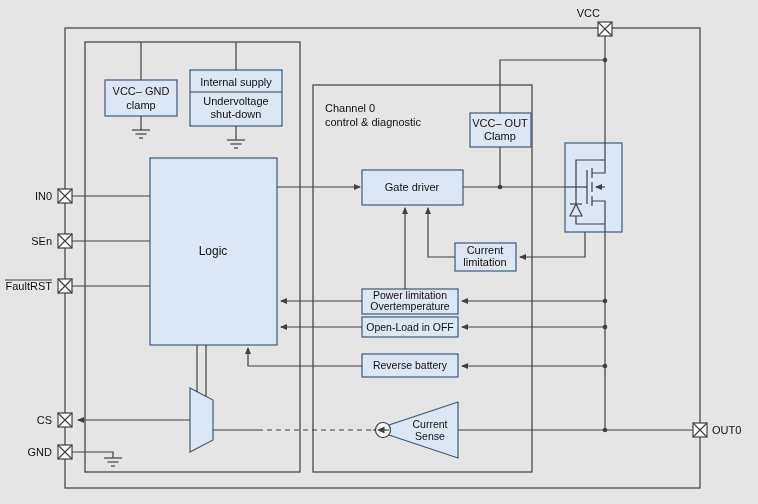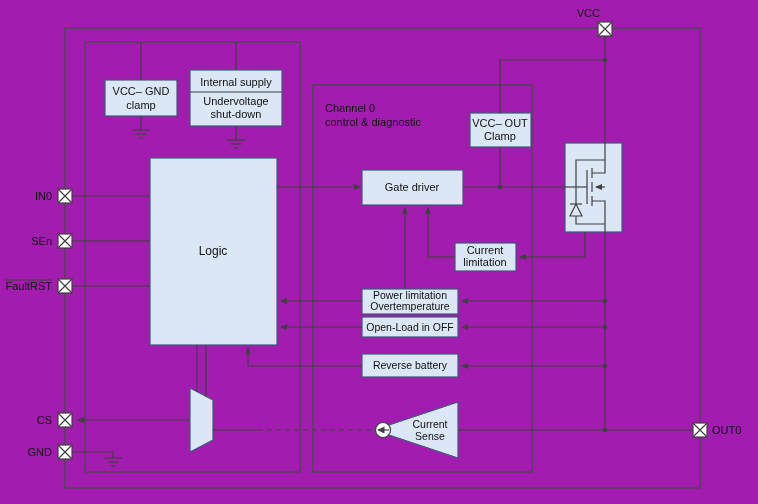--- a/index.html
+++ b/index.html
@@ -1,16 +1,16 @@
 <!DOCTYPE html>
 <html><head>
 <meta charset="utf-8">
 <style>
   html,body{margin:0;padding:0;background:#ffffff;}
-  .stage{position:relative;width:758px;height:504px;background:#a21caf;overflow:hidden;
+  .stage{position:relative;width:758px;height:504px;background:#e5e5e5;overflow:hidden;
          font-family:"Liberation Sans",sans-serif;}
   svg{position:absolute;left:0;top:0;}
   .frame{fill:none;stroke:#4a4a4a;stroke-width:1.3;}
   .blk{fill:#dbe7f4;stroke:#3b5a7a;stroke-width:1.2;}
   .wire{fill:none;stroke:#404040;stroke-width:1.2;}
   .dash{fill:none;stroke:#404040;stroke-width:1.2;stroke-dasharray:5,4;}
   .dot{fill:#404040;stroke:none;}
   .pinbox{fill:#ffffff;stroke:#404040;stroke-width:1.2;}
   .txt{font:11px "Liberation Sans",sans-serif;fill:#111111;}
   .txts{font:10.5px "Liberation Sans",sans-serif;fill:#111111;}

